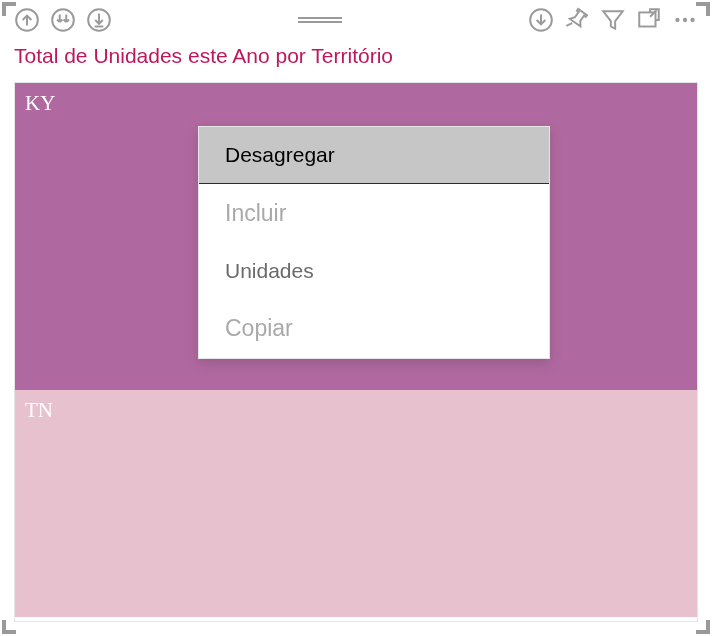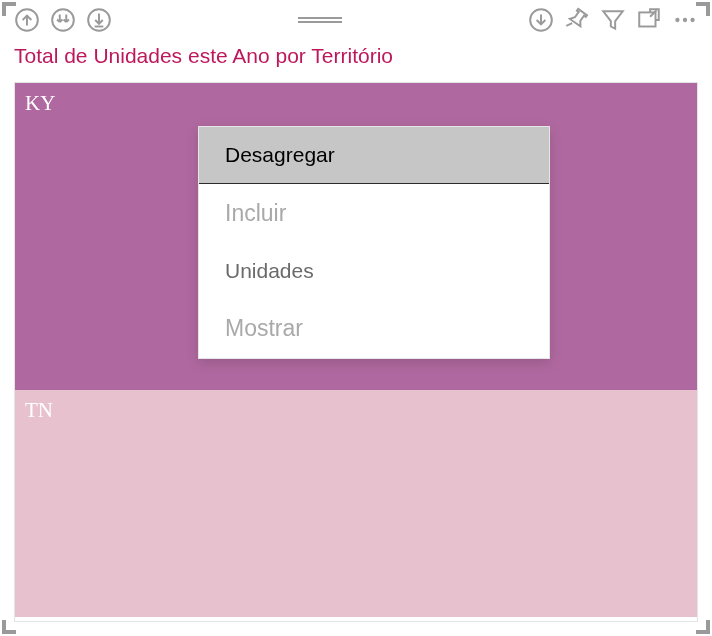--- a/index.html
+++ b/index.html
@@ -196,15 +196,15 @@
   <div class="menu-item highlighted">
     <span>Desagregar</span>
   </div>
   <div class="menu-item faded">
     <span>Incluir</span>
   </div>
   <div class="menu-item">
     <span>Unidades</span>
   </div>
   <div class="menu-item faded">
-    <span>Mostrar</span>
+    <span>Copiar</span>
   </div>
 </div>
 
 </body></html>

